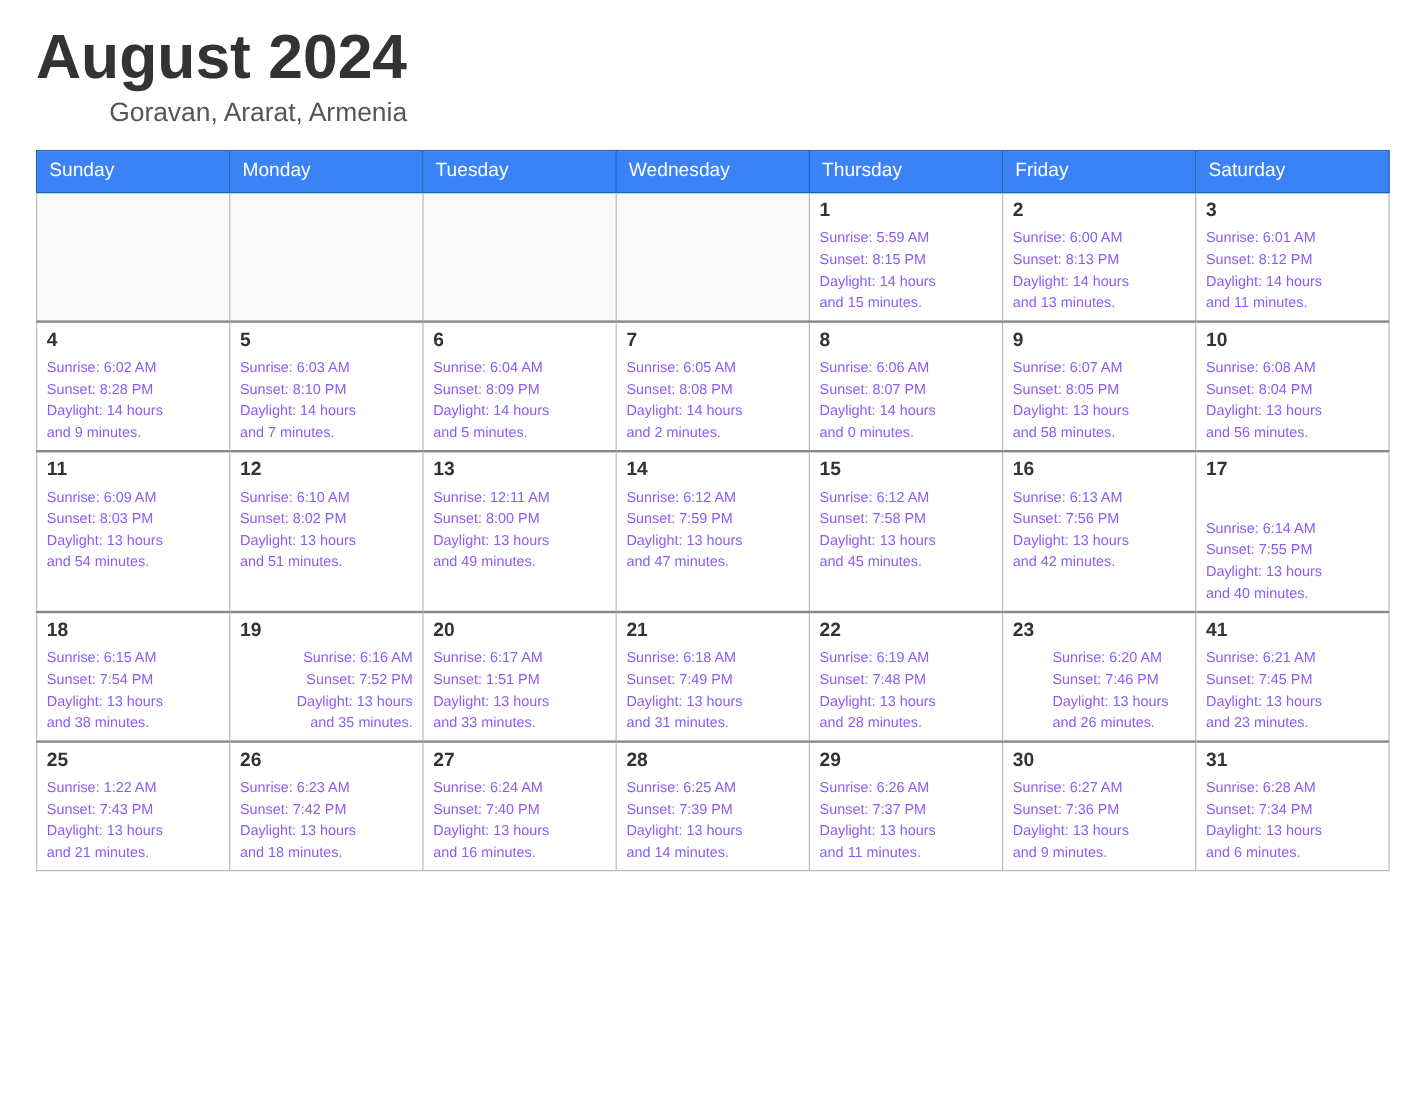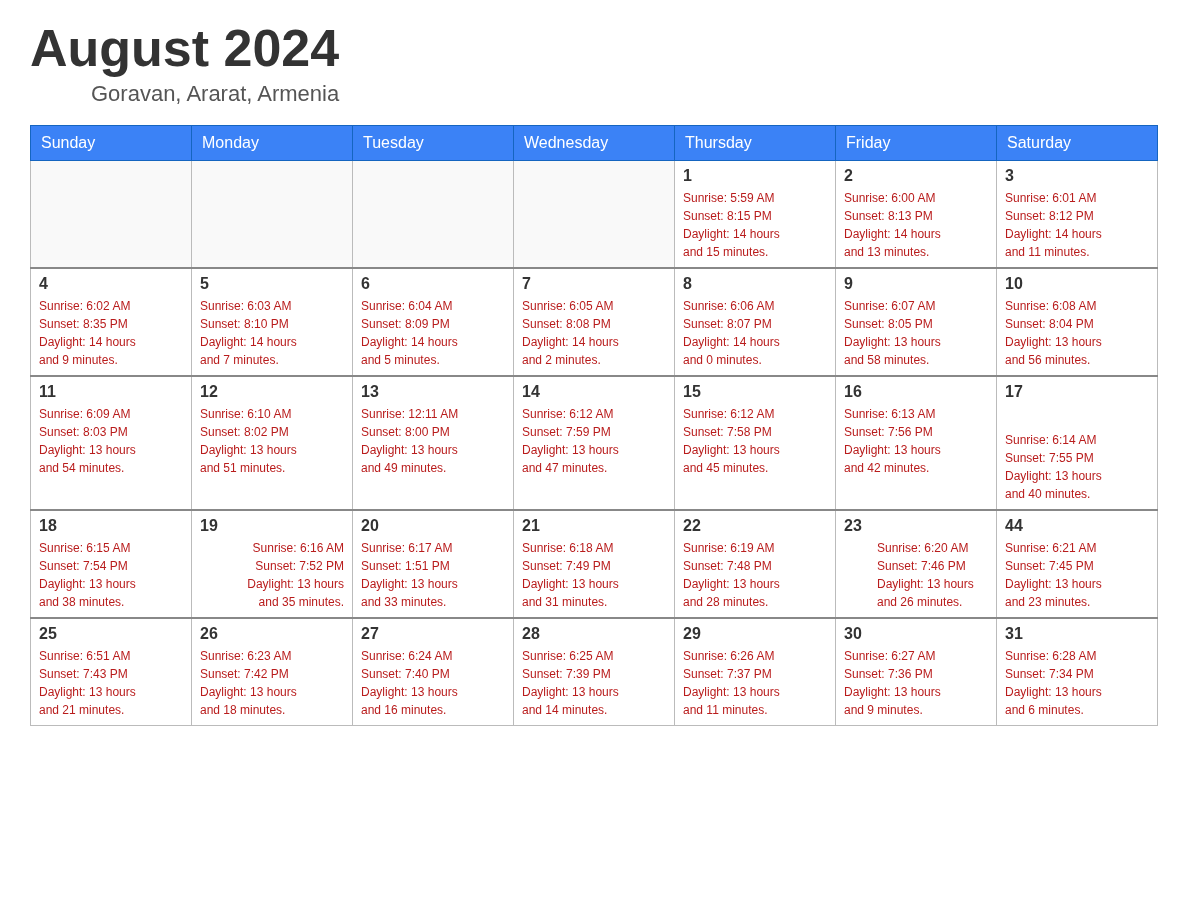--- a/index.html
+++ b/index.html
@@ -87,21 +87,21 @@
       min-height: 100px;
     }
     .day-number {
       font-size: 16px;
       font-weight: bold;
       margin-bottom: 4px;
       color: #333;
     }
     .day-info {
       font-size: 12px;
-      color: #b91c1c;
+      color: #8b5cf6;
       line-height: 1.5;
     }
     .empty-cell {
       background: #f9f9f9;
     }
     tr:not(:first-child) td {
       border-top: 2px solid #888;
     }
   </style>
 </head>
@@ -151,21 +151,21 @@
           <div class="day-info" style="white-space: pre-line;">Sunrise: 6:01 AM
 Sunset: 8:12 PM
 Daylight: 14 hours
 and 11 minutes.</div>
         </td>
       </tr>
       <tr>
         <td>
           <div class="day-number">4</div>
           <div class="day-info" style="white-space: pre-line;">Sunrise: 6:02 AM
-Sunset: 8:35 PM
+Sunset: 8:28 PM
 Daylight: 14 hours
 and 9 minutes.</div>
         </td>
         <td>
           <div class="day-number">5</div>
           <div class="day-info" style="white-space: pre-line;">Sunrise: 6:03 AM
 Sunset: 8:10 PM
 Daylight: 14 hours
 and 7 minutes.</div>
         </td>
@@ -293,31 +293,31 @@
 and 28 minutes.</div>
         </td>
         <td>
           <div class="day-number">23</div>
           <div class="day-info" style="white-space: pre-line; margin-left: 33px;">Sunrise: 6:20 AM
 Sunset: 7:46 PM
 Daylight: 13 hours
 and 26 minutes.</div>
         </td>
         <td>
-          <div class="day-number">44</div>
+          <div class="day-number">41</div>
           <div class="day-info" style="white-space: pre-line;">Sunrise: 6:21 AM
 Sunset: 7:45 PM
 Daylight: 13 hours
 and 23 minutes.</div>
         </td>
       </tr>
       <tr>
         <td>
           <div class="day-number">25</div>
-          <div class="day-info" style="white-space: pre-line;">Sunrise: 6:51 AM
+          <div class="day-info" style="white-space: pre-line;">Sunrise: 1:22 AM
 Sunset: 7:43 PM
 Daylight: 13 hours
 and 21 minutes.</div>
         </td>
         <td>
           <div class="day-number">26</div>
           <div class="day-info" style="white-space: pre-line;">Sunrise: 6:23 AM
 Sunset: 7:42 PM
 Daylight: 13 hours
 and 18 minutes.</div>

